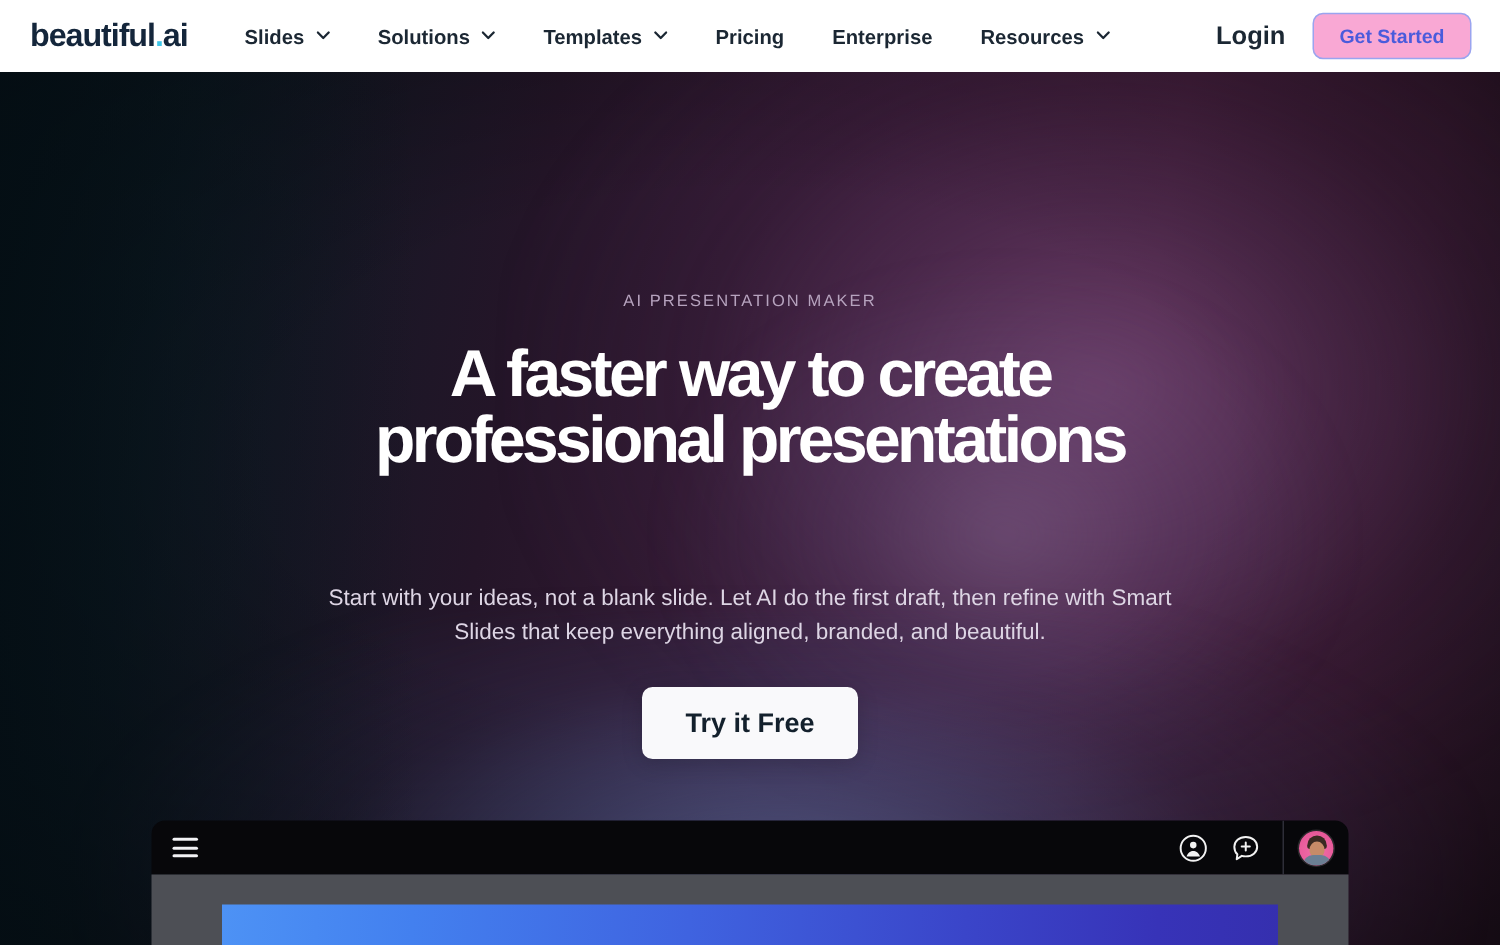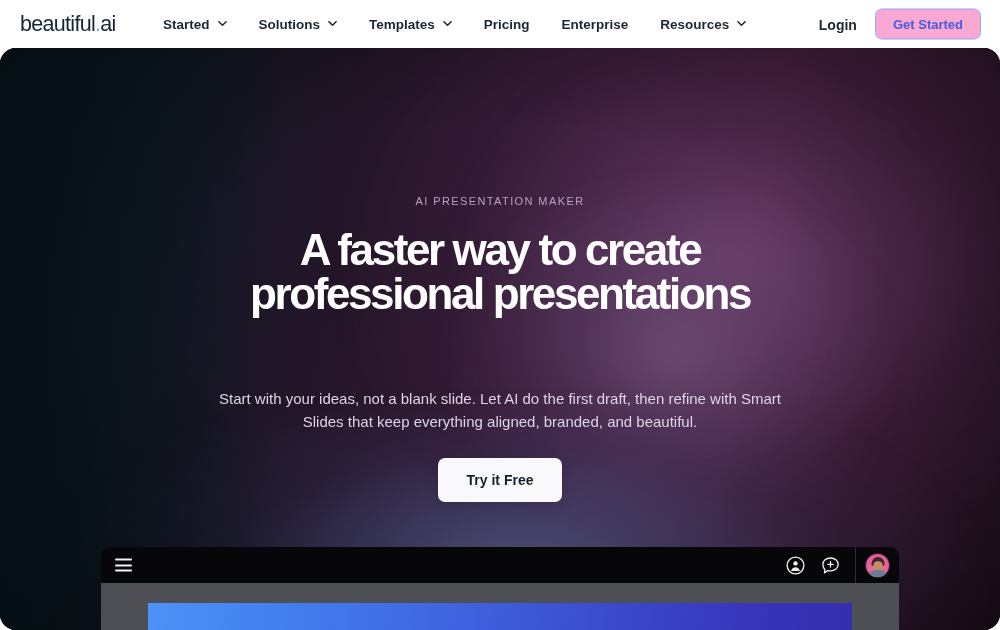--- a/index.html
+++ b/index.html
@@ -20,21 +20,21 @@
     position:absolute; top:0; left:0;
     width:1000px; height:48px;
     background:#ffffff;
     display:flex; align-items:center;
     z-index:40;
   }
 
   .logo {
     position:absolute; left:20px; top:50%;
     transform:translateY(-50%);
-    font-size:21.5px; font-weight:400;
+    font-size:21.5px; font-weight:700;
     letter-spacing:-0.7px;
     color:#14263b;
     white-space:nowrap;
     cursor:pointer;
   }
   .logo .dot { color:#3fc6e8; }
   .logo .ai  { color:#14263b; }
 
   .nav-links {
     position:absolute; left:163px; top:0;
@@ -57,21 +57,21 @@
     flex:0 0 auto;
   }
   .chev svg { display:block; width:9px; height:9px; }
 
   .nav-right {
     position:absolute; right:19px; top:50%;
     transform:translateY(-50%);
     display:flex; align-items:center; gap:18px;
   }
   .login-link {
-    font-size:14px; font-weight:600;
+    font-size:17px; font-weight:600;
     color:#1b2733; cursor:pointer;
     white-space:nowrap;
   }
   .get-started {
     font-size:13px; font-weight:700;
     color:#4a5bdc;
     background:#f9a8d4;
     border:1.3px solid #9aa4ef;
     border-radius:7px;
     padding:8px 17px;
@@ -79,21 +79,20 @@
     white-space:nowrap;
     line-height:1;
   }
 
   
   .hero {
     position:absolute; top:48px; left:0;
     width:1000px; height:582px;
     overflow:hidden;
     background:#2a1b2b;
-    border-radius:16px;
   }
   
   .hero-base {
     position:absolute; inset:0;
     background:linear-gradient(100deg,
       #07161d 0%,
       #0d1a24 12%,
       #241528 34%,
       #3a1c38 55%,
       #48203f 72%,
@@ -185,21 +184,21 @@
     line-height:1.54;
     color:#ddd5e4;
     margin-top:16px;
   }
 
   .cta-wrap {
     position:absolute; top:410px; left:0; width:100%;
   }
   .cta-btn {
     display:inline-block;
-    font-size:14px; font-weight:700;
+    font-size:18px; font-weight:700;
     color:#13202c;
     background:#f9f9fb;
     border:none; border-radius:7px;
     padding:15px 29px;
     cursor:pointer;
     line-height:1;
     box-shadow:0 3px 14px rgba(0,0,0,0.16);
   }
 
   
@@ -305,21 +304,21 @@
 
 <div id="page">
 
   <div class="navbar">
 
     <div class="logo"><span>beautiful</span><span class="dot">.</span><span class="ai">ai</span></div>
 
     <div class="nav-links">
 
       <div class="nav-item">
-        <span>Started</span>
+        <span>Slides</span>
         <span class="chev">
           <svg viewBox="0 0 10 10">
               <path d="M1 3 L5 7 L9 3" fill="none" stroke="#1b2733" stroke-width="1.7" stroke-linecap="round" stroke-linejoin="round"></path>
             </svg>
         </span>
       </div>
 
       <div class="nav-item">
         <span>Solutions</span>
         <span class="chev">

